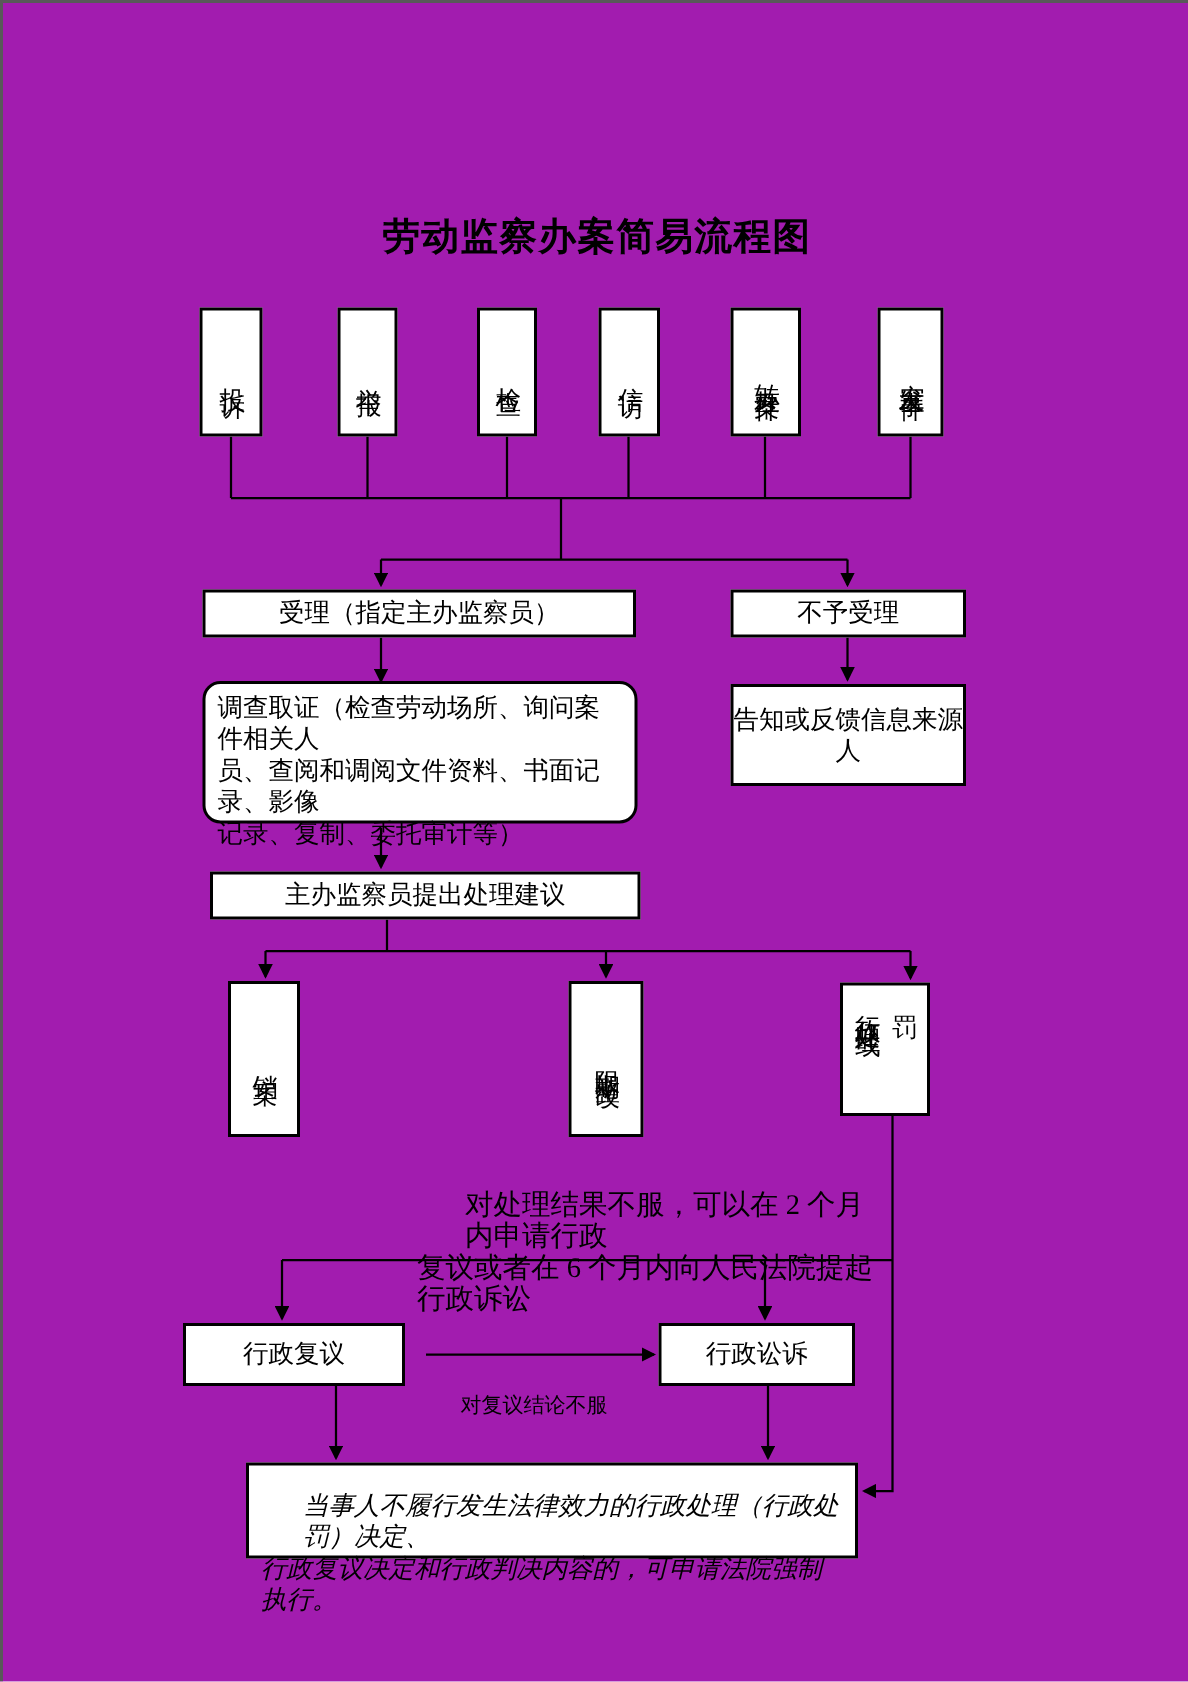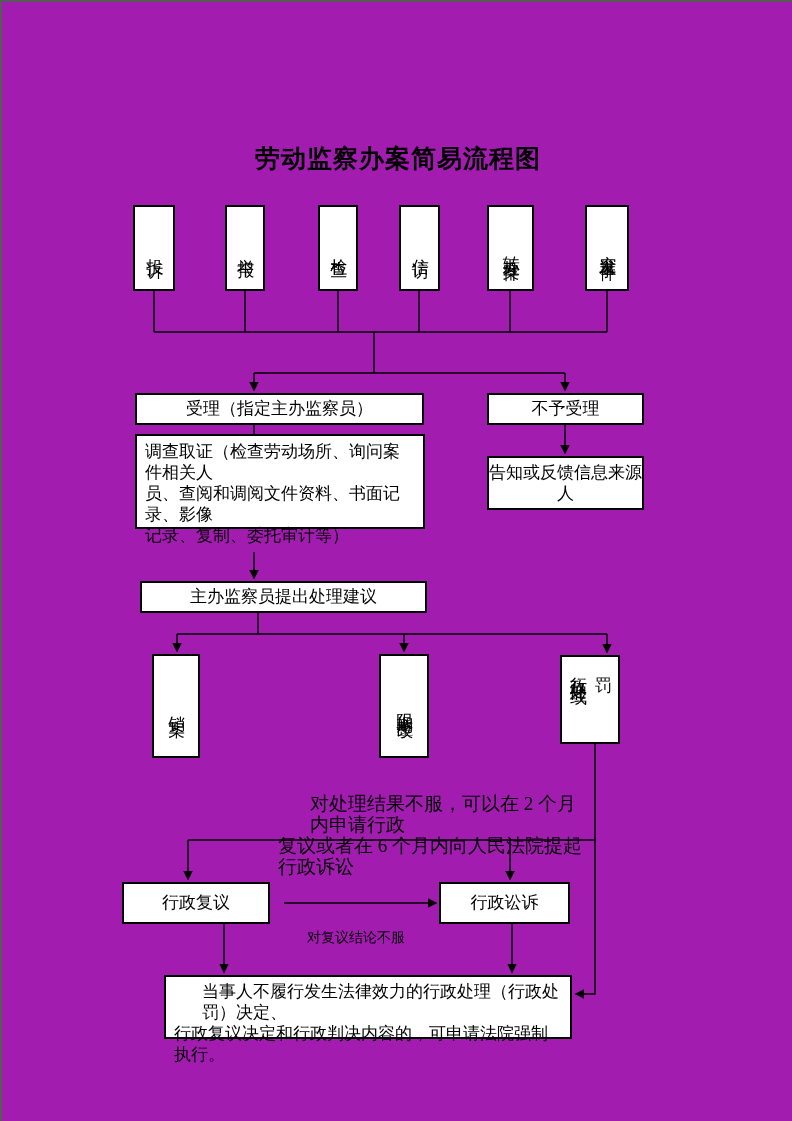--- a/index.html
+++ b/index.html
@@ -125,27 +125,27 @@
     <span class="vtext">突发事件</span>
   </div>
 
   <div class="box" style="left:133px;top:391px;width:289px;height:32px;">
     <span>受理（指定主办监察员）</span>
   </div>
   <div class="box" style="left:485px;top:391px;width:157px;height:32px;">
     <span>不予受理</span>
   </div>
 
-  <div class="box multiline" style="left:133px;top:432px;width:290px;height:95px;">
+  <div class="box multiline" style="left:133px;top:452px;width:290px;height:95px;border-radius:12px;">
     <div class="tline">调查取证（检查劳动场所、询问案件相关人</div>
     <div class="tline">员、查阅和调阅文件资料、书面记录、影像</div>
     <div class="tline">记录、复制、委托审计等）</div>
   </div>
 
-  <div class="box stack" style="left:485px;top:454px;width:157px;height:54px;">
+  <div class="box stack" style="left:485px;top:454px;width:157px;height:68px;">
     <div class="tline">告知或反馈信息来源</div>
     <div class="tline">人</div>
   </div>
 
   <div class="box" style="left:138px;top:579px;width:287px;height:32px;">
     <span>主办监察员提出处理建议</span>
   </div>
 
   <div class="box" style="left:150px;top:652px;width:48px;height:104px;">
     <span class="vtext">销案</span>
@@ -164,18 +164,18 @@
   </div>
 
   <div class="box" style="left:120px;top:880px;width:148px;height:42px;">
     <span>行政复议</span>
   </div>
   <div class="dissent" style="left:296px;top:879px;width:116px;">对复议结论不服</div>
   <div class="box" style="left:437px;top:880px;width:131px;height:42px;">
     <span>行政讼诉</span>
   </div>
 
-  <div class="box multiline enforce-text" style="left:162px;top:973px;width:408px;height:64px;padding-top:4px;">
+  <div class="box multiline enforce-text" style="left:162px;top:973px;width:408px;height:64px;padding-top:16px;font-style:italic;">
     <div class="tline indent">当事人不履行发生法律效力的行政处理（行政处罚）决定、</div>
     <div class="tline">行政复议决定和行政判决内容的，可申请法院强制执行。</div>
   </div>
 
 </div>
 
 </body></html>

